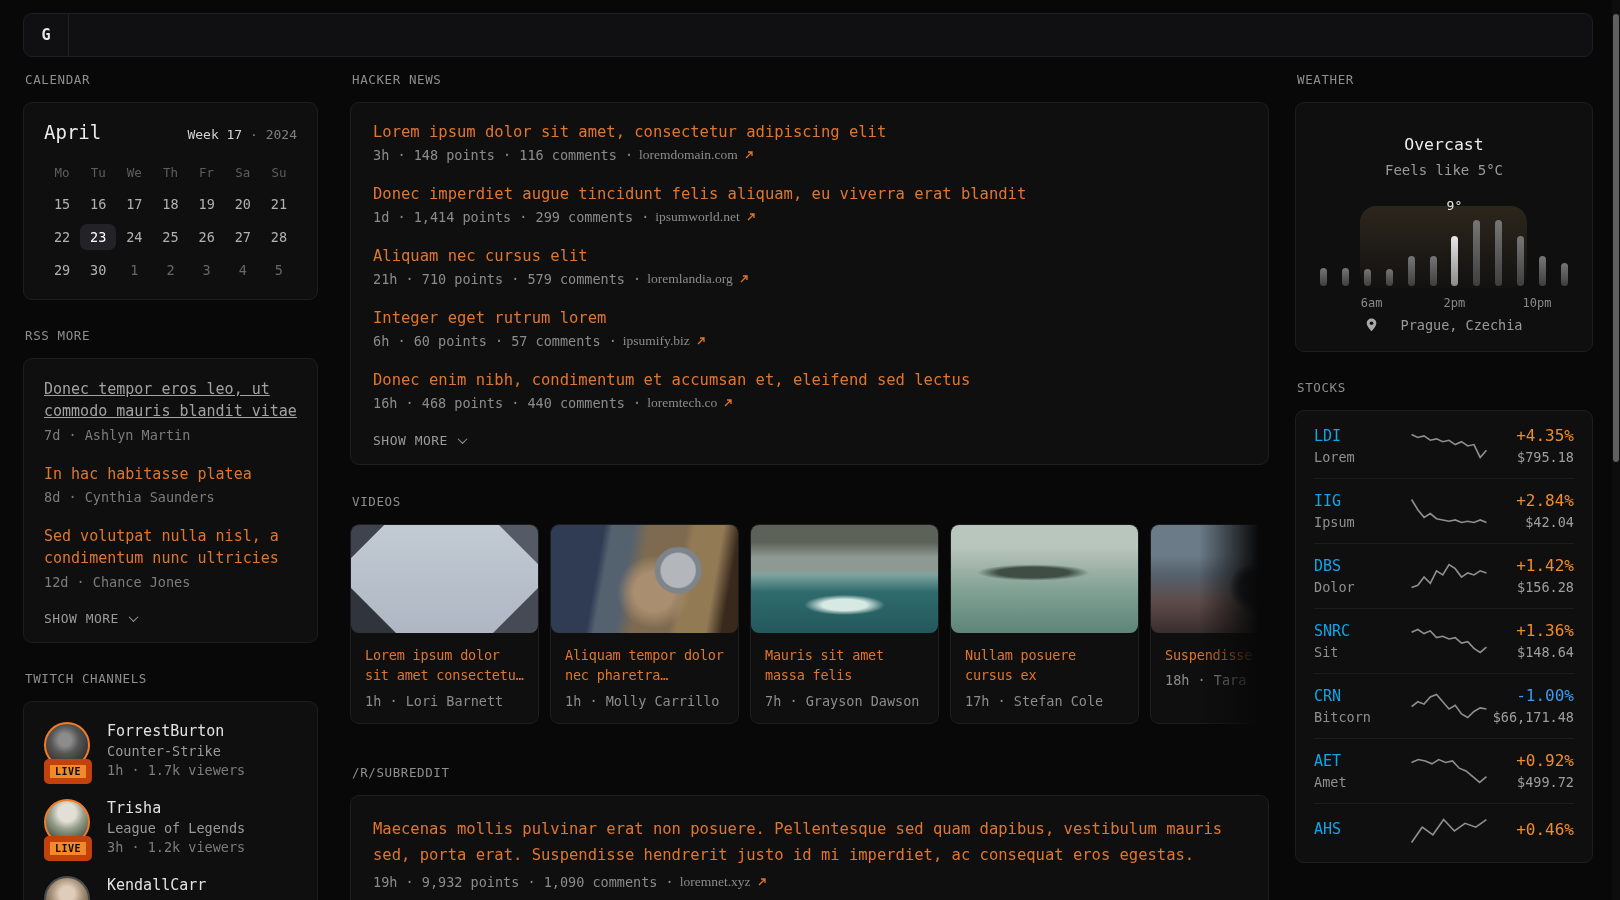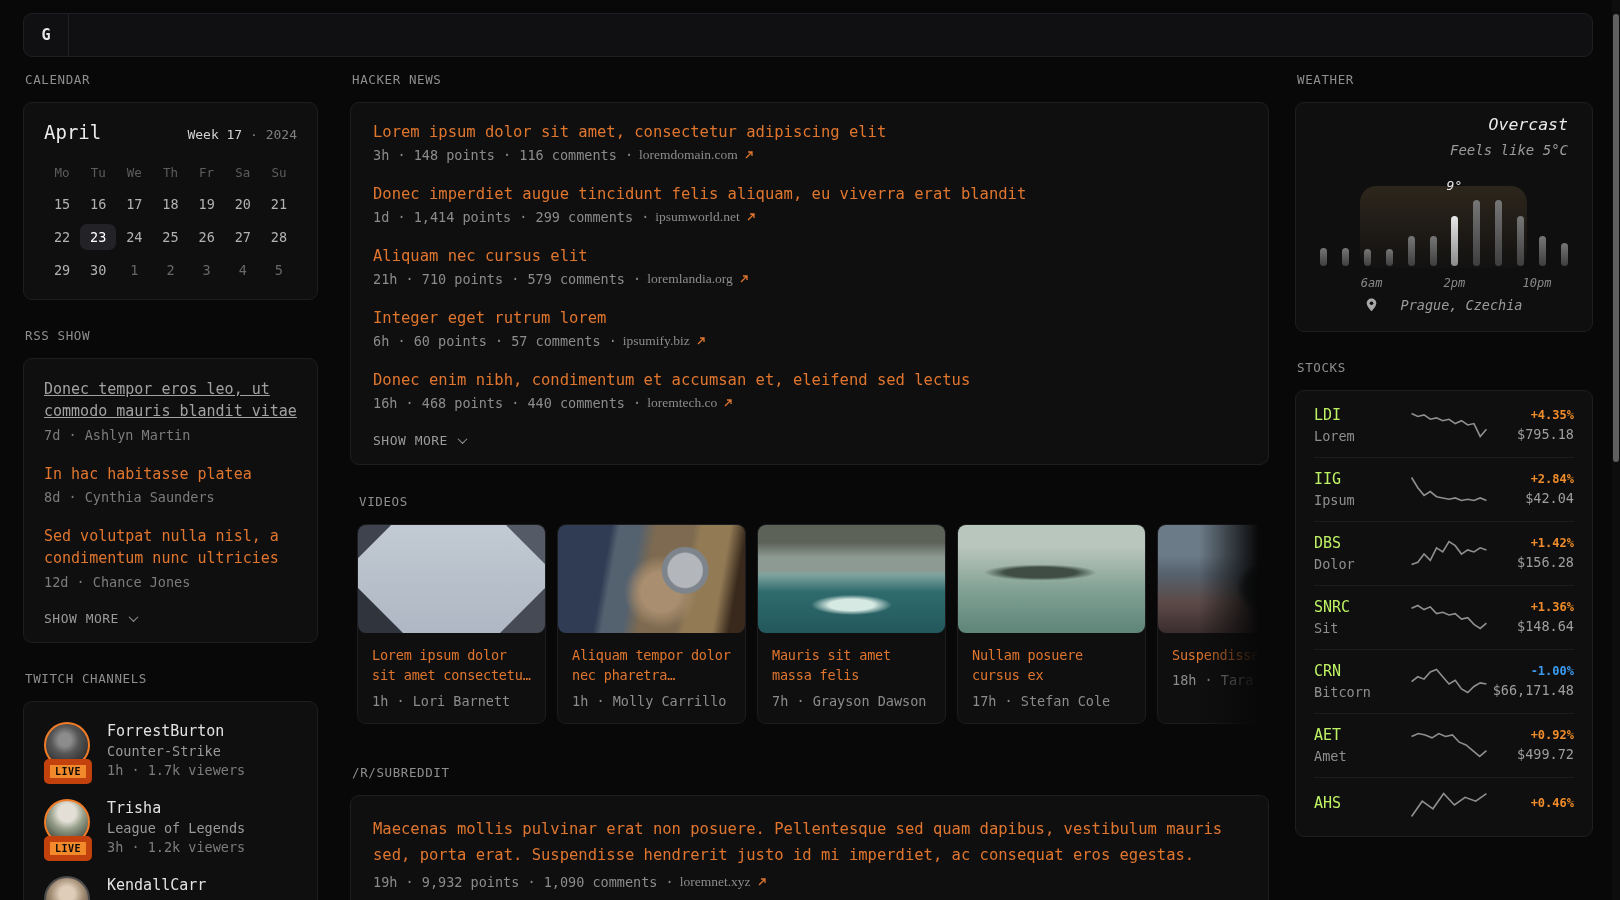--- a/index.html
+++ b/index.html
@@ -64,41 +64,41 @@
   .vid-card{flex:none;width:189px;background:#0f0f10;border:1px solid #1d1d20;border-radius:9px;cursor:pointer;}
   .vid-thumb{height:108px;border-radius:8px;}
   .th1{background:linear-gradient(135deg,#3e434d 11%,transparent 11.5%),linear-gradient(225deg,#555b66 13%,transparent 13.5%),linear-gradient(45deg,#30353d 15%,transparent 15.5%),linear-gradient(315deg,#454a54 15%,transparent 15.5%),linear-gradient(180deg,#c2cad3,#aeb7c3);}
   .th2{background:radial-gradient(circle at 68% 42%,#b3b7bc 0 12%,#7e848b 13% 16%,transparent 17%),radial-gradient(circle at 55% 62%,#a98e6f 0 16%,transparent 30%),linear-gradient(100deg,#2f3c54 0 26%,#54616f 30% 40%,#7d6a50 48% 66%,#927a55 70% 84%,#38291c 92%);}
   .th3{background:radial-gradient(ellipse 30% 13% at 50% 74%,#d7e9e3 0 40%,transparent 72%),linear-gradient(180deg,#5d6258 0 16%,#8d9a94 30% 42%,#7fa39e 46%,#2f6b6d 62%,#23585c 100%);}
   .th4{background:radial-gradient(ellipse 40% 10% at 44% 44%,#3f4d44 0 48%,transparent 75%),linear-gradient(180deg,#b9c6bd 0 20%,#9fb3a8 40%,#7fa093 62%,#5d8578 100%);}
   .th5{background:radial-gradient(ellipse 16% 28% at 55% 58%,#1f2428 0 50%,transparent 82%),linear-gradient(180deg,#6c7b88 0 28%,#55616d 46%,#5c4a47 72%,#3a2d2e 100%);}
   .vid-title{font-size:13.5px;line-height:1.5;color:#e0762e;padding:12px 14px 0;letter-spacing:-.2px;display:-webkit-box;-webkit-line-clamp:2;-webkit-box-orient:vertical;overflow:hidden;}
   .vid-meta{font-size:13.5px;color:#8c8c8c;padding:7px 14px 14px;white-space:nowrap;overflow:hidden;}
   
-  .w-card{padding:12px 24px 18px;text-align:right;font-style:italic;}
+  .w-card{padding:32px 24px 18px;text-align:center;}
   .w-cond{font-size:16.5px;color:#ececec;font-weight:500;}
   .w-feels{font-size:14px;color:#9a9a9a;margin-top:8px;}
   .w-bars{position:relative;height:72px;margin-top:36px;display:flex;align-items:flex-end;justify-content:space-between;}
   .day-region{position:absolute;left:16%;width:67.5%;top:-8px;bottom:-2px;border-radius:16px;background:linear-gradient(180deg,rgba(190,150,85,.17),rgba(190,150,85,.02));}
   .wbar{position:relative;width:7px;border-radius:4px;background:linear-gradient(180deg,#767676,#3e3e3e);}
   .wbar.cur{background:linear-gradient(180deg,#e8e8e8,#8a8a8a);}
   .w-temp{position:absolute;top:-16px;left:54.2%;transform:translateX(-50%);font-size:13px;color:#e6e6e6;}
   .w-times{position:relative;height:16px;margin-top:10px;}
   .w-time{position:absolute;transform:translateX(-50%);font-size:12px;color:#8a8a8a;top:0;}
   .w-loc{display:flex;align-items:center;justify-content:center;gap:24px;margin-top:5px;font-size:13.5px;color:#9a9a9a;}
   
   .st-card{padding:3px 18px;}
   .st-row{display:flex;align-items:center;padding:12px 0 13px;border-top:1px solid #1c1c1f;}
   .st-row:first-child{border-top:none;}
   .st-left{width:96px;flex:none;}
-  .st-sym{font-size:15px;color:#bef264;font-weight:500;}
+  .st-sym{font-size:15px;color:#0ea5e9;font-weight:500;}
   .st-name{font-size:13.5px;color:#8f8f8f;margin-top:4px;}
   .spark{width:78px;height:30px;flex:none;}
   .st-right{flex:1;text-align:right;}
-  .st-chg{font-size:12px;font-weight:700;}
+  .st-chg{font-size:16px;font-weight:400;}
   .st-chg.up{color:#f08c2a;}
   .st-chg.down{color:#3d9bef;}
   .st-price{font-size:13.5px;color:#9f9f9f;margin-top:4px;}
   
   .sb-track{position:absolute;right:0;top:0;width:8px;height:900px;background:#0d0d0d;}
   .sb-thumb{position:absolute;right:1px;top:14px;width:6px;height:448px;background:#606060;border-radius:3px;}
 </style>
 </head>
 <body>
 
@@ -142,21 +142,21 @@
         <span class="cal-d next">1</span>
         <span class="cal-d next">2</span>
         <span class="cal-d next">3</span>
         <span class="cal-d next">4</span>
         <span class="cal-d next">5</span>
       </div>
     </div>
   </div>
 
   <div class="section">
-    <div class="section-label">RSS SHOW</div>
+    <div class="section-label">RSS MORE</div>
     <div class="card feed-card">
       <div class="feed-item">
         <div class="feed-title read">Donec tempor eros leo, ut commodo mauris blandit vitae</div>
         <div class="feed-meta">7d · Ashlyn Martin</div>
       </div>
       <div class="feed-item">
         <div class="feed-title">In hac habitasse platea</div>
         <div class="feed-meta">8d · Cynthia Saunders</div>
       </div>
       <div class="feed-item">
@@ -262,21 +262,21 @@
             </svg>
           </div>
       </div>
       <div class="show-more">
           <span>SHOW MORE</span>
           <span class="chev"></span>
         </div>
     </div>
   </div>
 
-  <div style="margin-top:29px;margin-left:7px;">
+  <div style="margin-top:29px;">
     <div class="section-label">VIDEOS</div>
     <div class="vid-strip">
       <div class="vid-card">
         <div class="vid-thumb th1"></div>
         <div class="vid-title">Lorem ipsum dolor sit amet consectetu…</div>
         <div class="vid-meta">1h · Lori Barnett</div>
       </div>
       <div class="vid-card">
         <div class="vid-thumb th2"></div>
         <div class="vid-title">Aliquam tempor dolor nec pharetra…</div>

